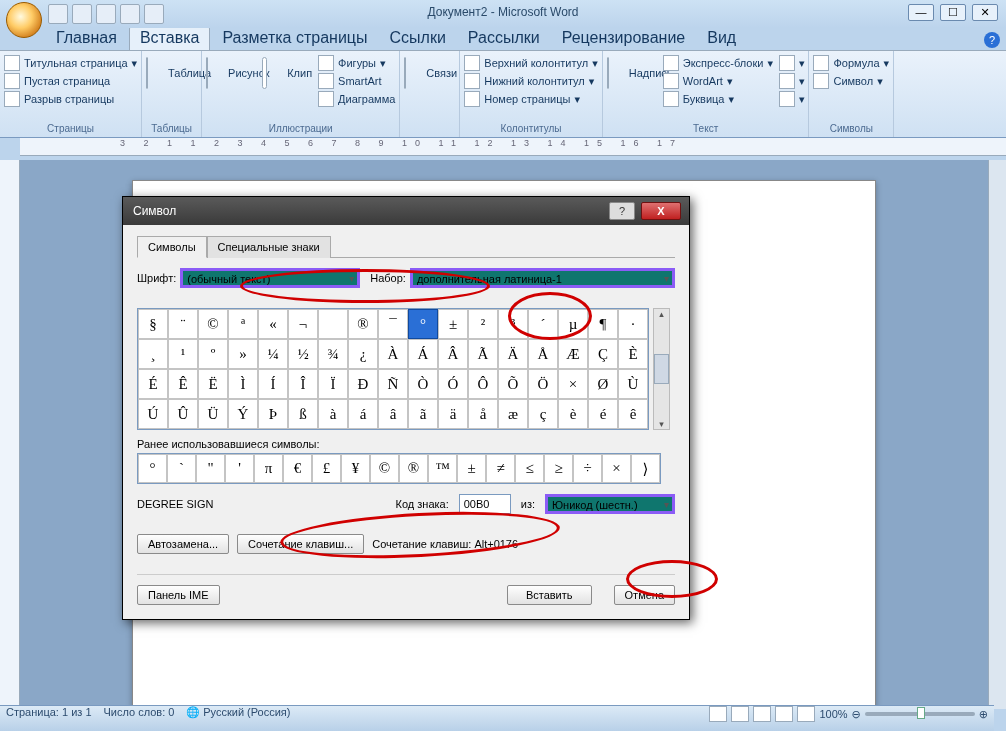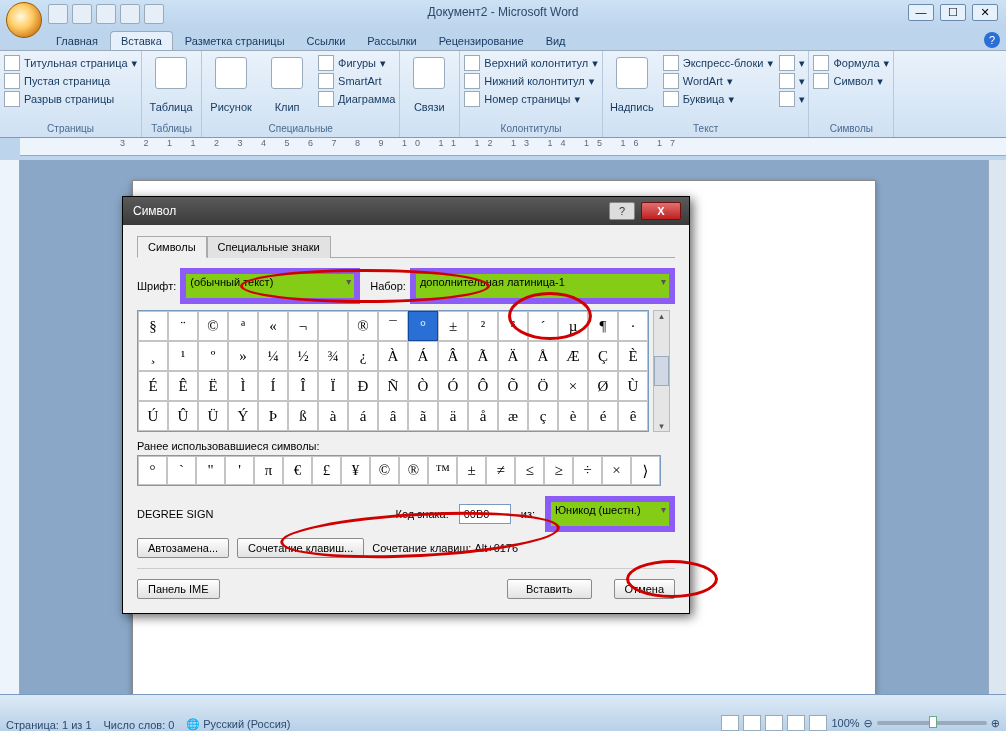--- a/index.html
+++ b/index.html
@@ -10,63 +10,63 @@
   .titlebar { height:28px; background:linear-gradient(#cde2f4,#bcd4ec); display:flex; align-items:center; position:relative; }
   .office-btn { width:36px; height:36px; position:absolute; left:6px; top:2px; background:radial-gradient(circle at 40% 40%, #fffae0 0%, #ffcc66 40%, #c06000 90%); border-radius:50%; border:1px solid #9a5b00; z-index:5;}
   .qat { margin-left:48px; display:flex; gap:4px; align-items:center; height:28px;}
   .qat-btn { width:20px; height:20px; background:#e6eef8; border:1px solid #9ab; border-radius:2px;}
   .app-title { position:absolute; left:0; right:0; text-align:center; font-size:12px; color:#2a4a6a; top:5px;}
   .winctrl { position:absolute; right:8px; top:4px; display:flex; gap:6px; }
   .winctrl .wc { width:26px; height:17px; border:1px solid #6a8aaf; border-radius:2px; background:#e7f1fb; font-size:11px; text-align:center; line-height:14px;}
 
   
   .tabrow { height:22px; display:flex; align-items:flex-end; padding-left:46px; gap:2px; background:#bcd4ec;}
-  .tab { padding:3px 10px; font-size:11px; color:#15385f; border-top-left-radius:4px; border-top-right-radius:4px; cursor:pointer;}
+  .tab { padding:3px 10px; font-size:16px; color:#15385f; border-top-left-radius:4px; border-top-right-radius:4px; cursor:pointer;}
   .tab.active { background:#e6f0fa; border:1px solid #9ab; border-bottom:none; }
 
   
   .ribbon { height:88px; background:linear-gradient(#eaf2fb,#cfe1f3); border-top:1px solid #9ab; border-bottom:1px solid #7a9ac0; display:flex; }
   .group { border-right:1px solid #b6c9de; display:flex; flex-direction:column; position:relative; min-width:60px; padding:2px 4px 0;}
   .group-body { flex:1; display:flex; gap:6px; align-items:flex-start;}
   .group-label { text-align:center; font-size:10px; color:#4b6a90; padding:2px 0 3px;}
-  .big-btn { display:flex; flex-direction:column; align-items:center; width:50px; font-size:11px; color:#15385f; gap:12px; padding-top:4px; }
+  .big-btn { display:flex; align-items:center; width:50px; font-size:11px; color:#15385f; gap:20px; padding-top:4px; }
   .big-ic { width:32px; height:32px; background:#fff; border:1px solid #9ab; border-radius:3px;}
   .small-btns { display:flex; flex-direction:column; gap:2px; padding-top:2px;}
   .sm-row { display:flex; align-items:center; gap:4px; font-size:11px; color:#15385f; white-space:nowrap;}
   .sm-ic { width:16px; height:16px; background:#fff; border:1px solid #9ab;}
 
   
   .ruler-h { height:18px; background:#eef4fb; border-bottom:1px solid #9ab; margin-left:20px; font-size:9px; color:#667; padding-left:100px; letter-spacing:8px; white-space:nowrap; overflow:hidden;}
   .ruler-v { width:20px; background:#eef4fb; border-right:1px solid #9ab; position:absolute; left:0; top:160px; bottom:22px; }
 
   
   .doc-area { position:absolute; left:20px; right:18px; top:160px; bottom:22px; background:#8aa7c7; overflow:hidden;}
   .page { background:white; width:744px; margin:20px auto; height:640px; box-shadow:0 2px 6px rgba(0,0,0,0.3); border:1px solid #888;}
 
   
-  .statusbar { position:absolute; left:0; right:0; bottom:0; height:37px; background:linear-gradient(#dceaf6,#b8d0e8); display:flex; align-items:flex-end; font-size:11px; color:#2c4b6e; padding:0 6px; gap:12px; border-top:1px solid #7a9ac0;}
+  .statusbar { position:absolute; left:0; right:12px; bottom:0; height:26px; background:linear-gradient(#dceaf6,#b8d0e8); display:flex; align-items:flex-start; font-size:11px; color:#2c4b6e; padding:0 6px; gap:12px; border-top:1px solid #7a9ac0;}
   .status-right { margin-left:auto; display:flex; align-items:center; gap:4px;}
   .zoom-track { width:110px; height:4px; background:#9ab; position:relative; border-radius:2px;}
   .zoom-thumb { width:8px; height:12px; background:#fff; border:1px solid #6a8; position:absolute; left:52px; top:-5px;}
 
   
   .scrollbar-v { position:absolute; right:0; top:160px; bottom:22px; width:18px; background:#dce6f0; border-left:1px solid #9ab;}
 
   
   .dialog { position:absolute; left:122px; top:196px; width:568px; background:#f0f0f0; border:1px solid #000; box-shadow:3px 3px 10px rgba(0,0,0,0.6); z-index:30; }
   .dlg-title { height:28px; background:linear-gradient(#5a5a5a,#3a3a3a); color:white; display:flex; align-items:center; padding-left:10px; font-size:12px; position:relative;}
   .dlg-title .help { position:absolute; right:54px; width:26px; height:18px; background:#ddd; border:1px solid #888; color:#333; font-size:11px; text-align:center; border-radius:2px; line-height:16px;}
   .dlg-title .close { position:absolute; right:8px; width:40px; height:18px; background:linear-gradient(#e07070,#c02020); border:1px solid #701010; color:white; text-align:center; border-radius:2px; line-height:16px; font-size:11px; font-weight:bold;}
   .dlg-body { padding:10px 14px 14px; background:#f0f0f0;}
   .dlg-tabs { display:flex; border-bottom:1px solid #aaa; margin-bottom:10px;}
   .dlg-tab { padding:4px 10px; font-size:11px; border:1px solid #aaa; border-bottom:none; background:#f0f0f0; position:relative; top:1px; cursor:pointer;}
   .dlg-tab.active { background:#f0f0f0; border-bottom:1px solid #f0f0f0;}
   .dlg-tab:not(.active){ background:#e2e2e2;}
-  .row { display:flex; align-items:center; gap:4px; margin-bottom:6px; font-size:11px;}
-  .combo { border:6px solid #8b5cf6; background:#84cc16; height:36px; font-size:11px; padding:2px 18px 2px 4px; position:relative;}
+  .row { display:flex; align-items:center; gap:4px; margin-bottom:20px; font-size:11px;}
+  .combo { border:3px solid #8b5cf6; background:#0f766e; height:20px; font-size:11px; padding:2px 18px 2px 4px; position:relative;}
   .combo::after{ content:"▾"; position:absolute; right:3px; top:2px; color:#555; font-size:10px;}
 
   .grid-wrap { display:flex; align-items:flex-start; gap:4px;}
   .sym-grid { border:1px solid #7a9ac0; }
   .sym-row { display:flex; }
   .sym-cell { width:30px; height:30px; border:1px solid #c4c4c4; background:white; display:flex; align-items:center; justify-content:center; font-size:15px; font-family:"Times New Roman", serif; cursor:pointer;}
   .sym-cell.sel { background:#2a6fd6; color:white; border-color:#104a9e;}
   .grid-scroll { width:17px; align-self:stretch; background:#e5e5e5; border:1px solid #bbb; display:flex; flex-direction:column; justify-content:space-between; align-items:center; font-size:9px; color:#555;}
   .grid-scroll .thumb { width:15px; height:30px; background:#cfd8e4; border:1px solid #9ab;}
 
@@ -152,21 +152,21 @@
           <div class="sm-row">
               <span class="sm-ic"></span>
               <span>SmartArt</span>
             </div>
           <div class="sm-row">
               <span class="sm-ic"></span>
               <span>Диаграмма</span>
             </div>
         </div>
       </div>
-      <div class="group-label">Специальные</div>
+      <div class="group-label">Иллюстрации</div>
     </div>
     <div class="group">
       <div class="group-body">
           <div class="big-btn">
             <div class="big-ic"></div>
             <span>Связи</span>
           </div>
         </div>
       <div class="group-label">&nbsp;</div>
     </div>

